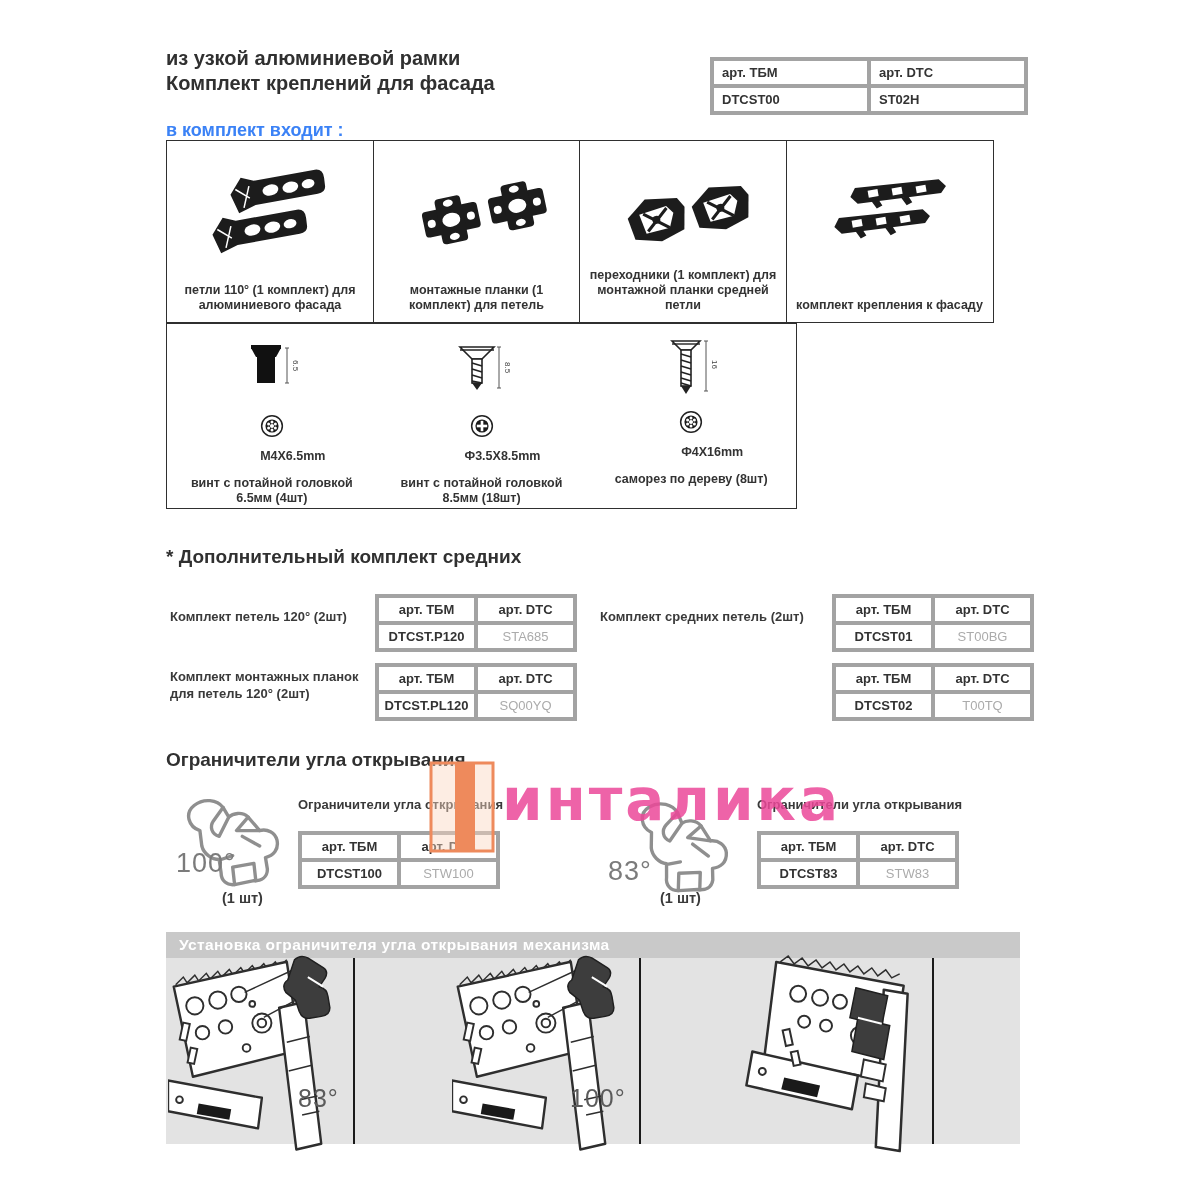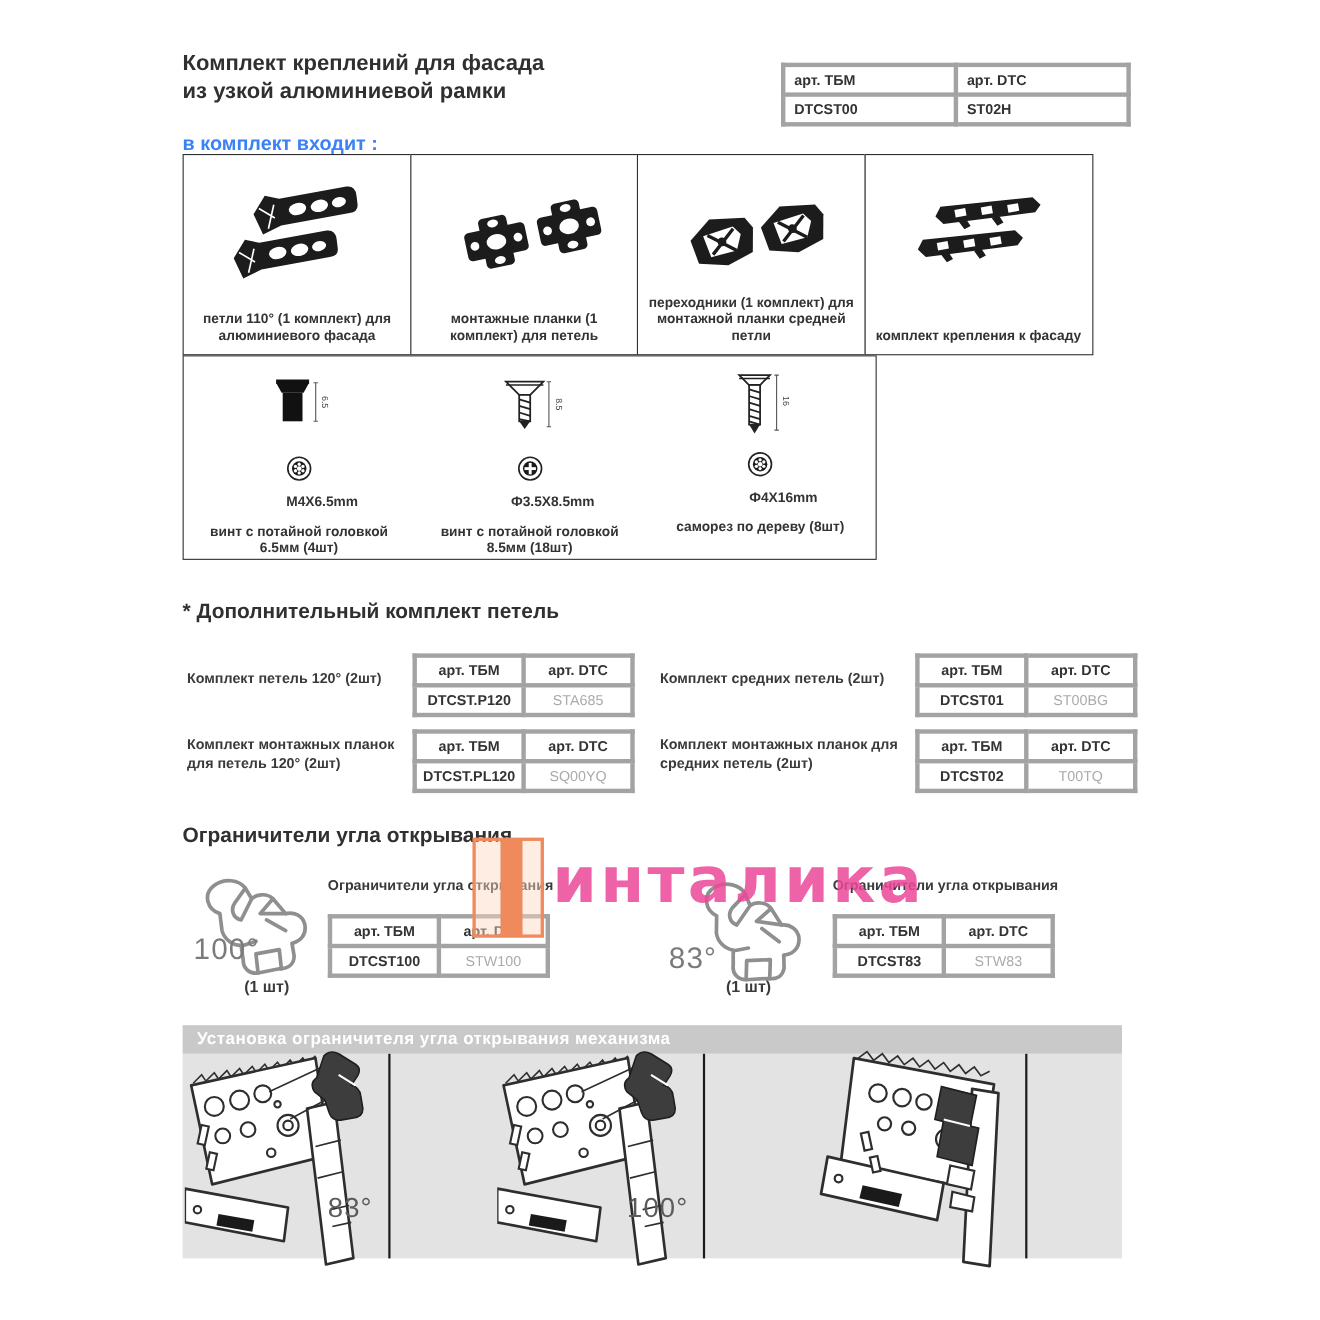--- a/index.html
+++ b/index.html
@@ -127,22 +127,22 @@
         <path d="M128,108 L150,113 L147,130 L125,125 Z"></path>
         <path d="M130,132 L150,137 L148,150 L128,146 Z"></path>
       </g>
     </g>
   </defs>
 </svg>
 
 <div class="page">
 
   <div class="abs h1" style="left:166px;top:46px;">
+    <div>из узкой алюминиевой рамки</div>
     <div>Комплект креплений для фасада</div>
-    <div>из узкой алюминиевой рамки</div>
   </div>
 
   <table class="tbl main-tbl abs" style="left:710px;top:57px;">
     <tbody>
       <tr>
         <td>арт. ТБМ</td>
         <td>арт. DTC</td>
       </tr>
       <tr>
         <td>DTCST00</td>
@@ -302,21 +302,21 @@
         <circle cx="13.4" cy="14.9" r="1.6" fill="#fff"></circle>
           <circle cx="20.6" cy="14.9" r="1.6" fill="#fff"></circle>
         <circle cx="13.4" cy="19.1" r="1.6" fill="#fff"></circle>
           <circle cx="20.6" cy="19.1" r="1.6" fill="#fff"></circle>
       </svg>
       <div class="ssize">Ф4X16mm</div>
       <div class="sdesc">саморез по дереву (8шт)</div>
     </div>
   </div>
 
-  <div class="abs h2" style="left:166px;top:546px;">* Дополнительный комплект петель</div>
+  <div class="abs h2" style="left:166px;top:546px;">* Дополнительный комплект средних</div>
 
   <div class="abs spec-label" style="left:170px;top:608px;">Комплект петель 120° (2шт)</div>
   <table class="tbl small-tbl abs" style="left:375px;top:594px;">
     <tbody>
       <tr>
           <td>арт. ТБМ</td>
           <td>арт. DTC</td>
         </tr>
       <tr>
           <td>DTCST.P120</td>
@@ -346,21 +346,20 @@
           <td>арт. ТБМ</td>
           <td>арт. DTC</td>
         </tr>
       <tr>
           <td>DTCST.PL120</td>
           <td class="dtc">SQ00YQ</td>
         </tr>
     </tbody>
   </table>
 
-  <div class="abs spec-label" style="left:600px;top:668px;width:220px;">Комплект монтажных планок для средних петель (2шт)</div>
   <table class="tbl small-tbl abs" style="left:832px;top:663px;">
     <tbody>
       <tr>
           <td>арт. ТБМ</td>
           <td>арт. DTC</td>
         </tr>
       <tr>
           <td>DTCST02</td>
           <td class="dtc">T00TQ</td>
         </tr>

